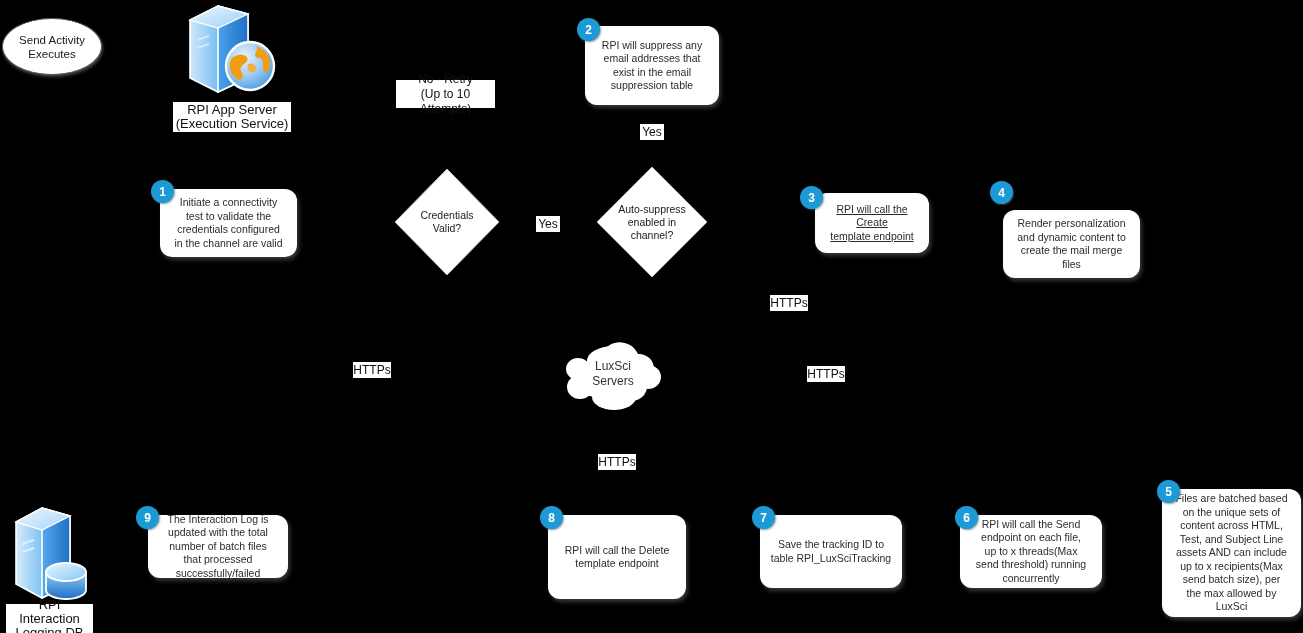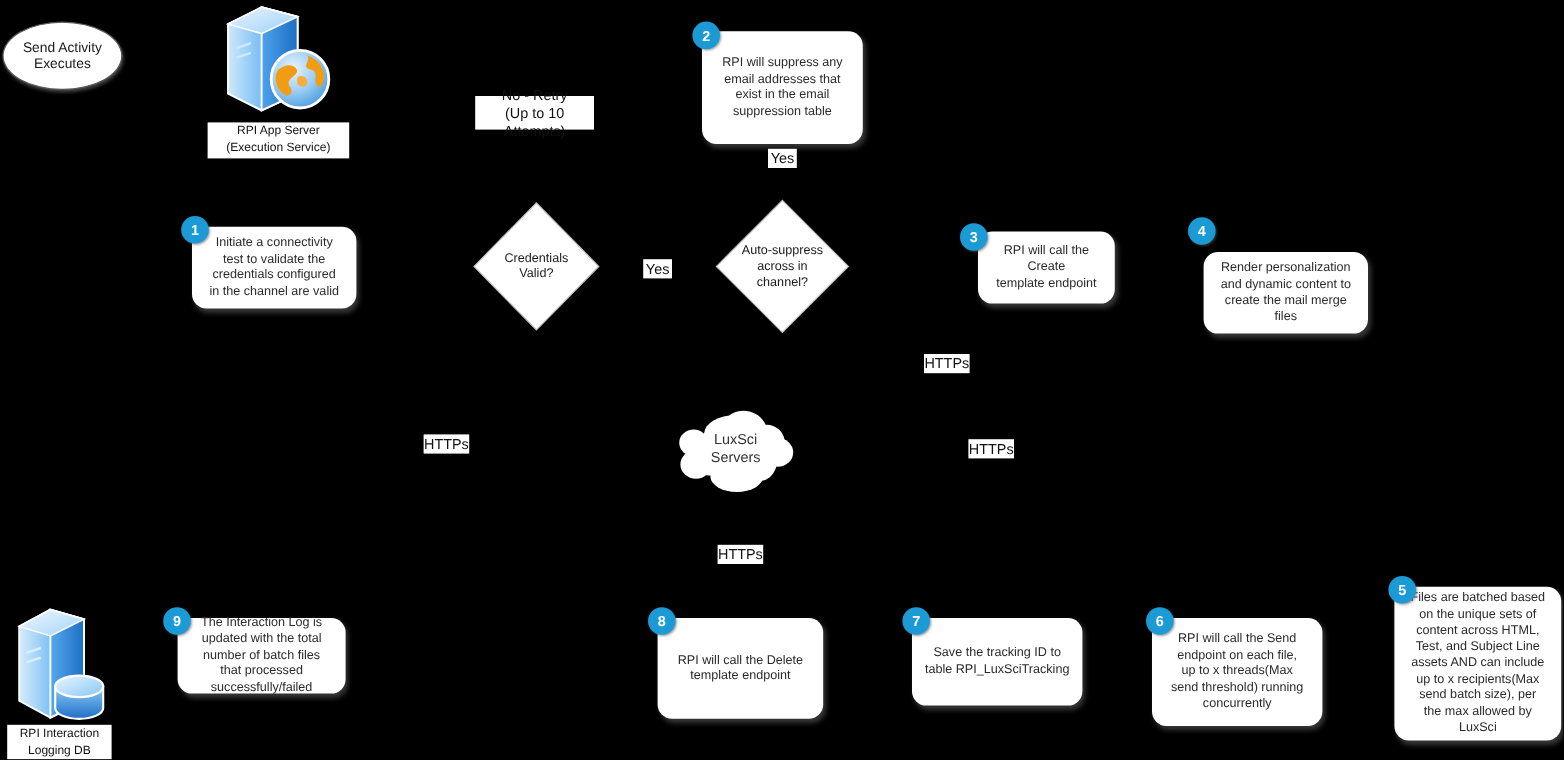--- a/index.html
+++ b/index.html
@@ -126,21 +126,21 @@
     color: #333333;
     pointer-events: none;
   }
 
   
   .icon-wrap { position: absolute; }
   .iconcaption {
     position: absolute;
     background: #ffffff;
     color: #111111;
-    font-size: 10px;
+    font-size: 13px;
     line-height: 14px;
     text-align: center;
     white-space: pre-line;
     padding: 0 2px;
     display: flex;
     align-items: center;
     justify-content: center;
   }
 </style>
 </head>
@@ -185,21 +185,21 @@
       <path d="M74 44 q9 3 13 12 q3 8 -2 15 q-5 -2 -4 -8 q1 -6 -4 -7 q-6 -1 -3 -6 q2 -4 0 -6 z" fill="#f29c14"></path>
       <path d="M66 62 q6 -2 8 3 q1 5 -4 5 q-6 0 -4 -8 z" fill="#f5ae3c"></path>
     </svg>
   </div>
   <div class="iconcaption" style="left:173px; top:102px; width:114px; height:30px;">RPI App Server
 (Execution Service)</div>
 
   <div class="node plainlabel" style="left:396px; top:80px; width:99px; height:28px;">No - Retry
 (Up to 10 Attempts)</div>
 
-  <div class="callout" style="left:585px; top:26px; width:134px; height:94px;">RPI will suppress any
+  <div class="callout" style="left:585px; top:26px; width:134px; height:79px;">RPI will suppress any
 email addresses that
 exist in the email
 suppression table</div>
   <div class="badge" style="left:577px; top:18px;">2</div>
 
   <div class="node edgelabel" style="left:640px; top:124px; width:24px; height:16px;">Yes</div>
 
   <div class="callout" style="left:160px; top:189px; width:137px; height:68px;">Initiate a connectivity
 test to validate the
 credentials configured
@@ -214,25 +214,25 @@
 Valid?</div>
   </div>
 
   <div class="node edgelabel" style="left:536px; top:216px; width:24px; height:16px;">Yes</div>
 
   <div class="diamond-wrap" style="left:596px; top:166px; width:112px; height:112px;">
     <svg width="112" height="112" viewBox="0 0 112 112">
       <polygon points="56,1 111,56 56,111 1,56" fill="#ffffff" stroke="#bdbdbd" stroke-width="1"></polygon>
     </svg>
     <div class="diamond-text">Auto-suppress
-across in
+enabled in
 channel?</div>
   </div>
 
-  <div class="callout" style="left:815px; top:193px; width:114px; height:60px;">RPI will call the Create
+  <div class="callout" style="left:815px; top:193px; width:114px; height:60px;text-decoration:underline;">RPI will call the Create
 template endpoint</div>
   <div class="badge" style="left:800px; top:186px;">3</div>
 
   <div class="callout" style="left:1003px; top:172px; width:137px; height:68px;margin-top:38px;">Render personalization
 and dynamic content to
 create the mail merge
 files</div>
   <div class="badge" style="left:990px; top:181px;">4</div>
 
   <div class="node edgelabel" style="left:770px; top:295px; width:38px; height:16px;">HTTPs</div>
@@ -270,21 +270,21 @@
 on the unique sets of
 content across HTML,
 Test, and Subject Line
 assets AND can include
 up to x recipients(Max
 send batch size), per
 the max allowed by
 LuxSci</div>
   <div class="badge" style="left:1157px; top:480px;">5</div>
 
-  <div class="callout" style="left:960px; top:515px; width:142px; height:90px;">RPI will call the Send
+  <div class="callout" style="left:960px; top:515px; width:142px; height:73px;">RPI will call the Send
 endpoint on each file,
 up to x threads(Max
 send threshold) running
 concurrently</div>
   <div class="badge" style="left:955px; top:506px;">6</div>
 
   <div class="callout" style="left:760px; top:515px; width:142px; height:73px;">Save the tracking ID to
 table RPI_LuxSciTracking</div>
   <div class="badge" style="left:752px; top:506px;">7</div>
 

